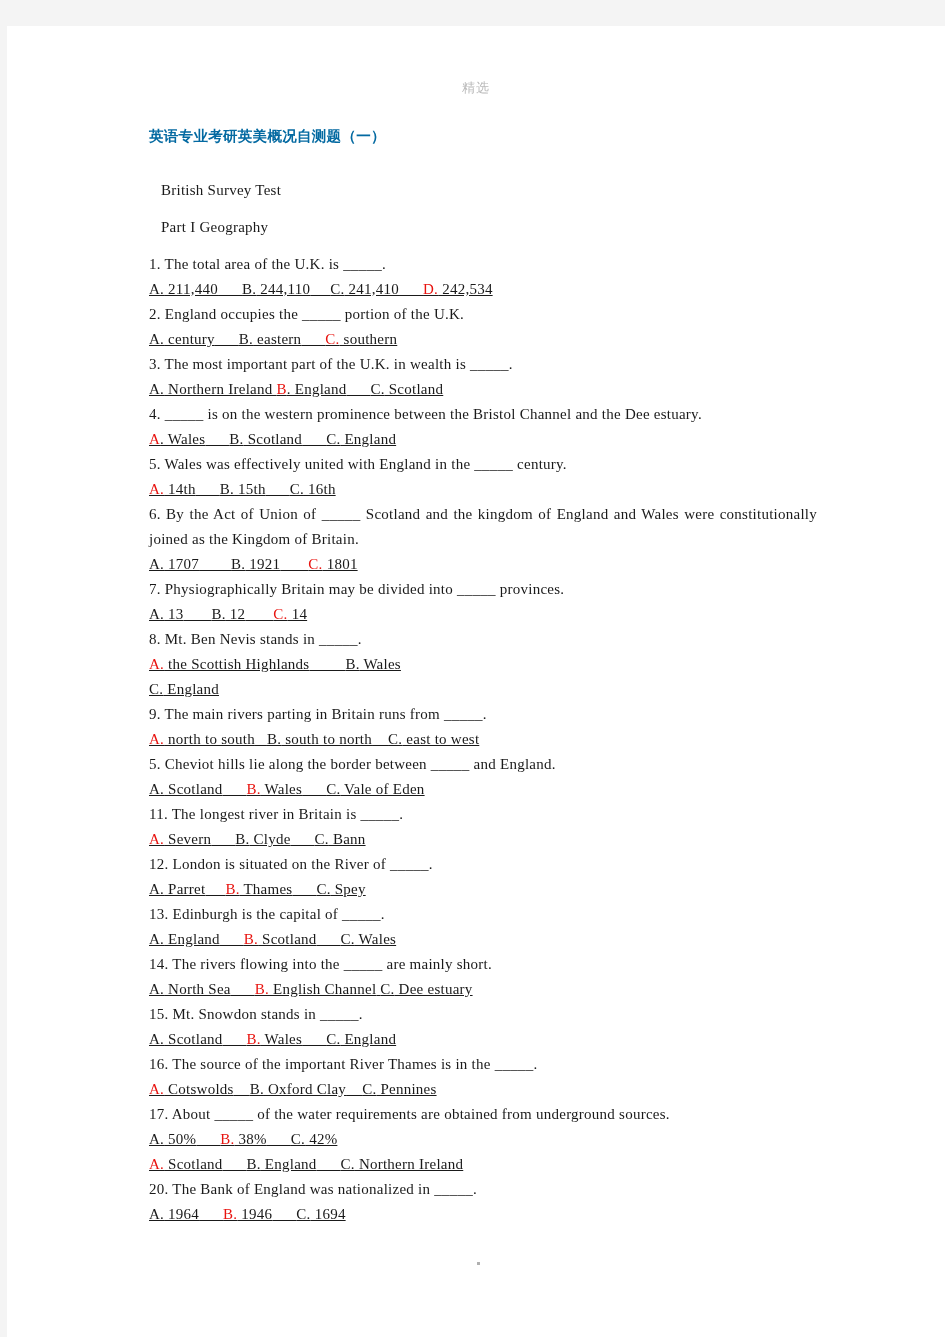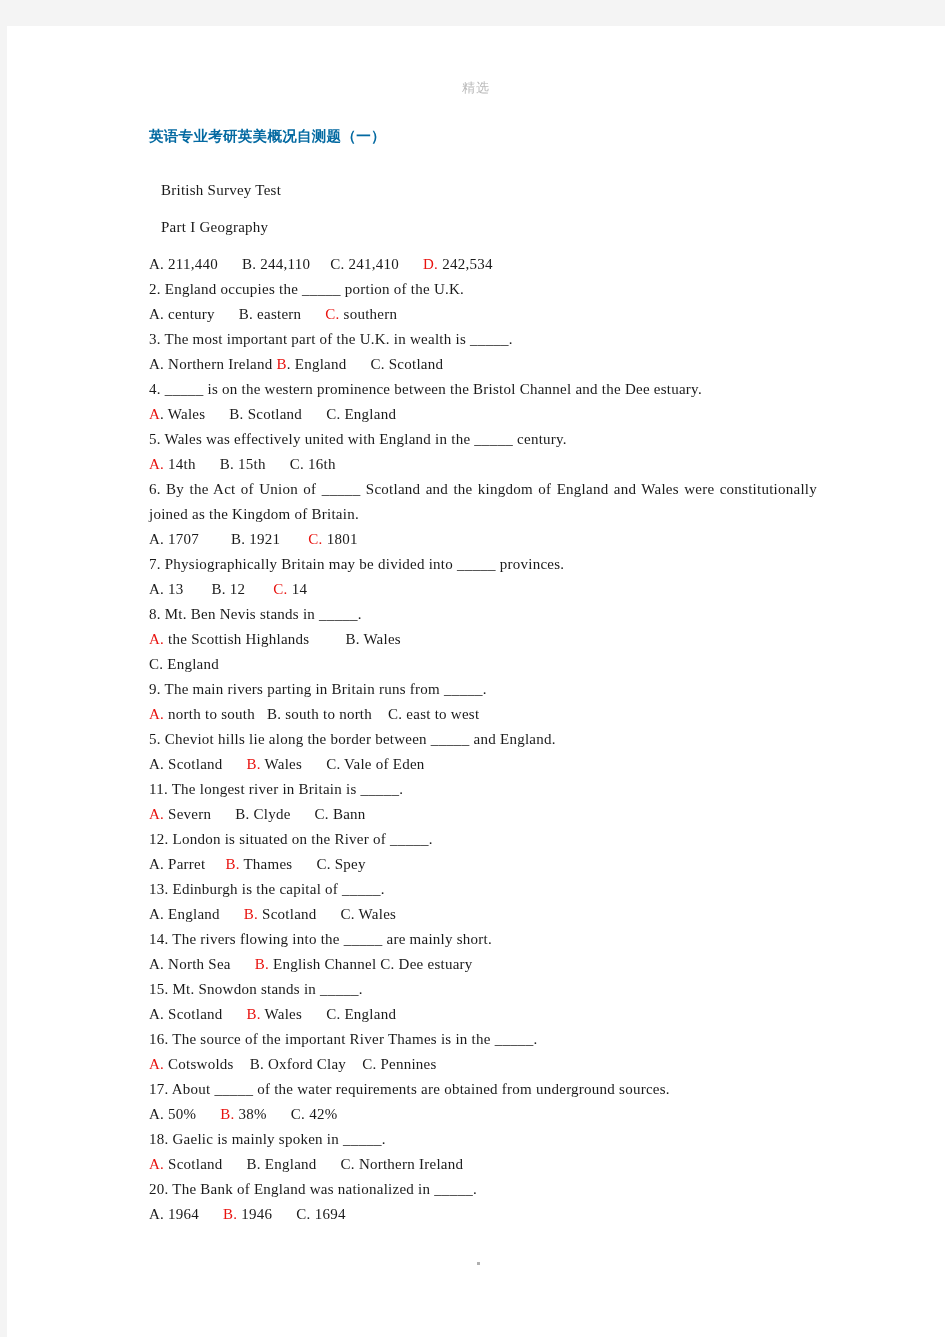--- a/index.html
+++ b/index.html
@@ -60,20 +60,21 @@
   .line.justify {
     text-align: justify;
     text-align-last: left;
     white-space: normal;
   }
   .q-line {
     margin: 0;
   }
   .opt-line {
     margin: 0;
+    text-decoration: underline;
   }
   .ans {
     color: #e8130f;
   }
   .footer-dot {
     position: absolute;
     left: 470px;
     top: 1236px;
     width: 3px;
     height: 3px;
@@ -90,20 +91,21 @@
   </div>
 
   <div class="body-area">
 
     <h1 class="doc-title">英语专业考研英美概况自测题（一）</h1>
 
     <p class="line">British Survey Test</p>
     <p class="line">Part I Geography</p>
 
     <div id="questions-container">
+        <p class="line q-line">1. The total area of the U.K. is _____.</p>
         <p class="line opt-line"><span>A.</span><span> 211,440</span><span>      </span><span>B.</span><span> 244,110</span><span>     </span><span>C.</span><span> 241,410</span><span>      </span><span class="ans">D.</span><span> 242,534</span></p>
         <p class="line q-line">2. England occupies the _____ portion of the U.K.</p>
         <p class="line opt-line"><span>A.</span><span> century</span><span>      </span><span>B.</span><span> eastern</span><span>      </span><span class="ans">C.</span><span> southern</span></p>
         <p class="line q-line">3. The most important part of the U.K. in wealth is _____.</p>
         <p class="line opt-line"><span>A.</span><span> Northern Ireland </span><span class="ans">B</span><span>. England</span><span>      </span><span>C.</span><span> Scotland</span></p>
         <p class="line q-line">4. _____ is on the western prominence between the Bristol Channel and the Dee estuary.</p>
         <p class="line opt-line"><span class="ans">A</span><span>. Wales</span><span>      </span><span>B.</span><span> Scotland</span><span>      </span><span>C.</span><span> England</span></p>
         <p class="line q-line">5. Wales was effectively united with England in the _____ century.</p>
         <p class="line opt-line"><span class="ans">A.</span><span> 14th</span><span>      </span><span>B.</span><span> 15th</span><span>      </span><span>C.</span><span> 16th</span></p>
         <p class="line q-line justify">6. By the Act of Union of _____ Scotland and the kingdom of England and Wales were constitutionally joined as the Kingdom of Britain.</p>
@@ -124,21 +126,20 @@
         <p class="line q-line">13. Edinburgh is the capital of _____.</p>
         <p class="line opt-line"><span>A.</span><span> England</span><span>      </span><span class="ans">B.</span><span> Scotland</span><span>      </span><span>C.</span><span> Wales</span></p>
         <p class="line q-line">14. The rivers flowing into the _____ are mainly short.</p>
         <p class="line opt-line"><span>A.</span><span> North Sea</span><span>      </span><span class="ans">B.</span><span> English Channel</span><span> </span><span>C.</span><span> Dee estuary</span></p>
         <p class="line q-line">15. Mt. Snowdon stands in _____.</p>
         <p class="line opt-line"><span>A.</span><span> Scotland</span><span>      </span><span class="ans">B.</span><span> Wales</span><span>      </span><span>C.</span><span> England</span></p>
         <p class="line q-line">16. The source of the important River Thames is in the _____.</p>
         <p class="line opt-line"><span class="ans">A.</span><span> Cotswolds</span><span>    </span><span>B.</span><span> Oxford Clay</span><span>    </span><span>C.</span><span> Pennines</span></p>
         <p class="line q-line">17. About _____ of the water requirements are obtained from underground sources.</p>
         <p class="line opt-line"><span>A.</span><span> 50%</span><span>      </span><span class="ans">B.</span><span> 38%</span><span>      </span><span>C.</span><span> 42%</span></p>
-        <p class="line q-line">18. Gaelic is mainly spoken in _____.</p>
         <p class="line opt-line"><span class="ans">A.</span><span> Scotland</span><span>      </span><span>B.</span><span> England</span><span>      </span><span>C.</span><span> Northern Ireland</span></p>
         <p class="line q-line">20. The Bank of England was nationalized in _____.</p>
         <p class="line opt-line"><span>A.</span><span> 1964</span><span>      </span><span class="ans">B.</span><span> 1946</span><span>      </span><span>C.</span><span> 1694</span></p>
       </div>
 
   </div>
 
   <div class="footer-dot"></div>
 
 </div>

